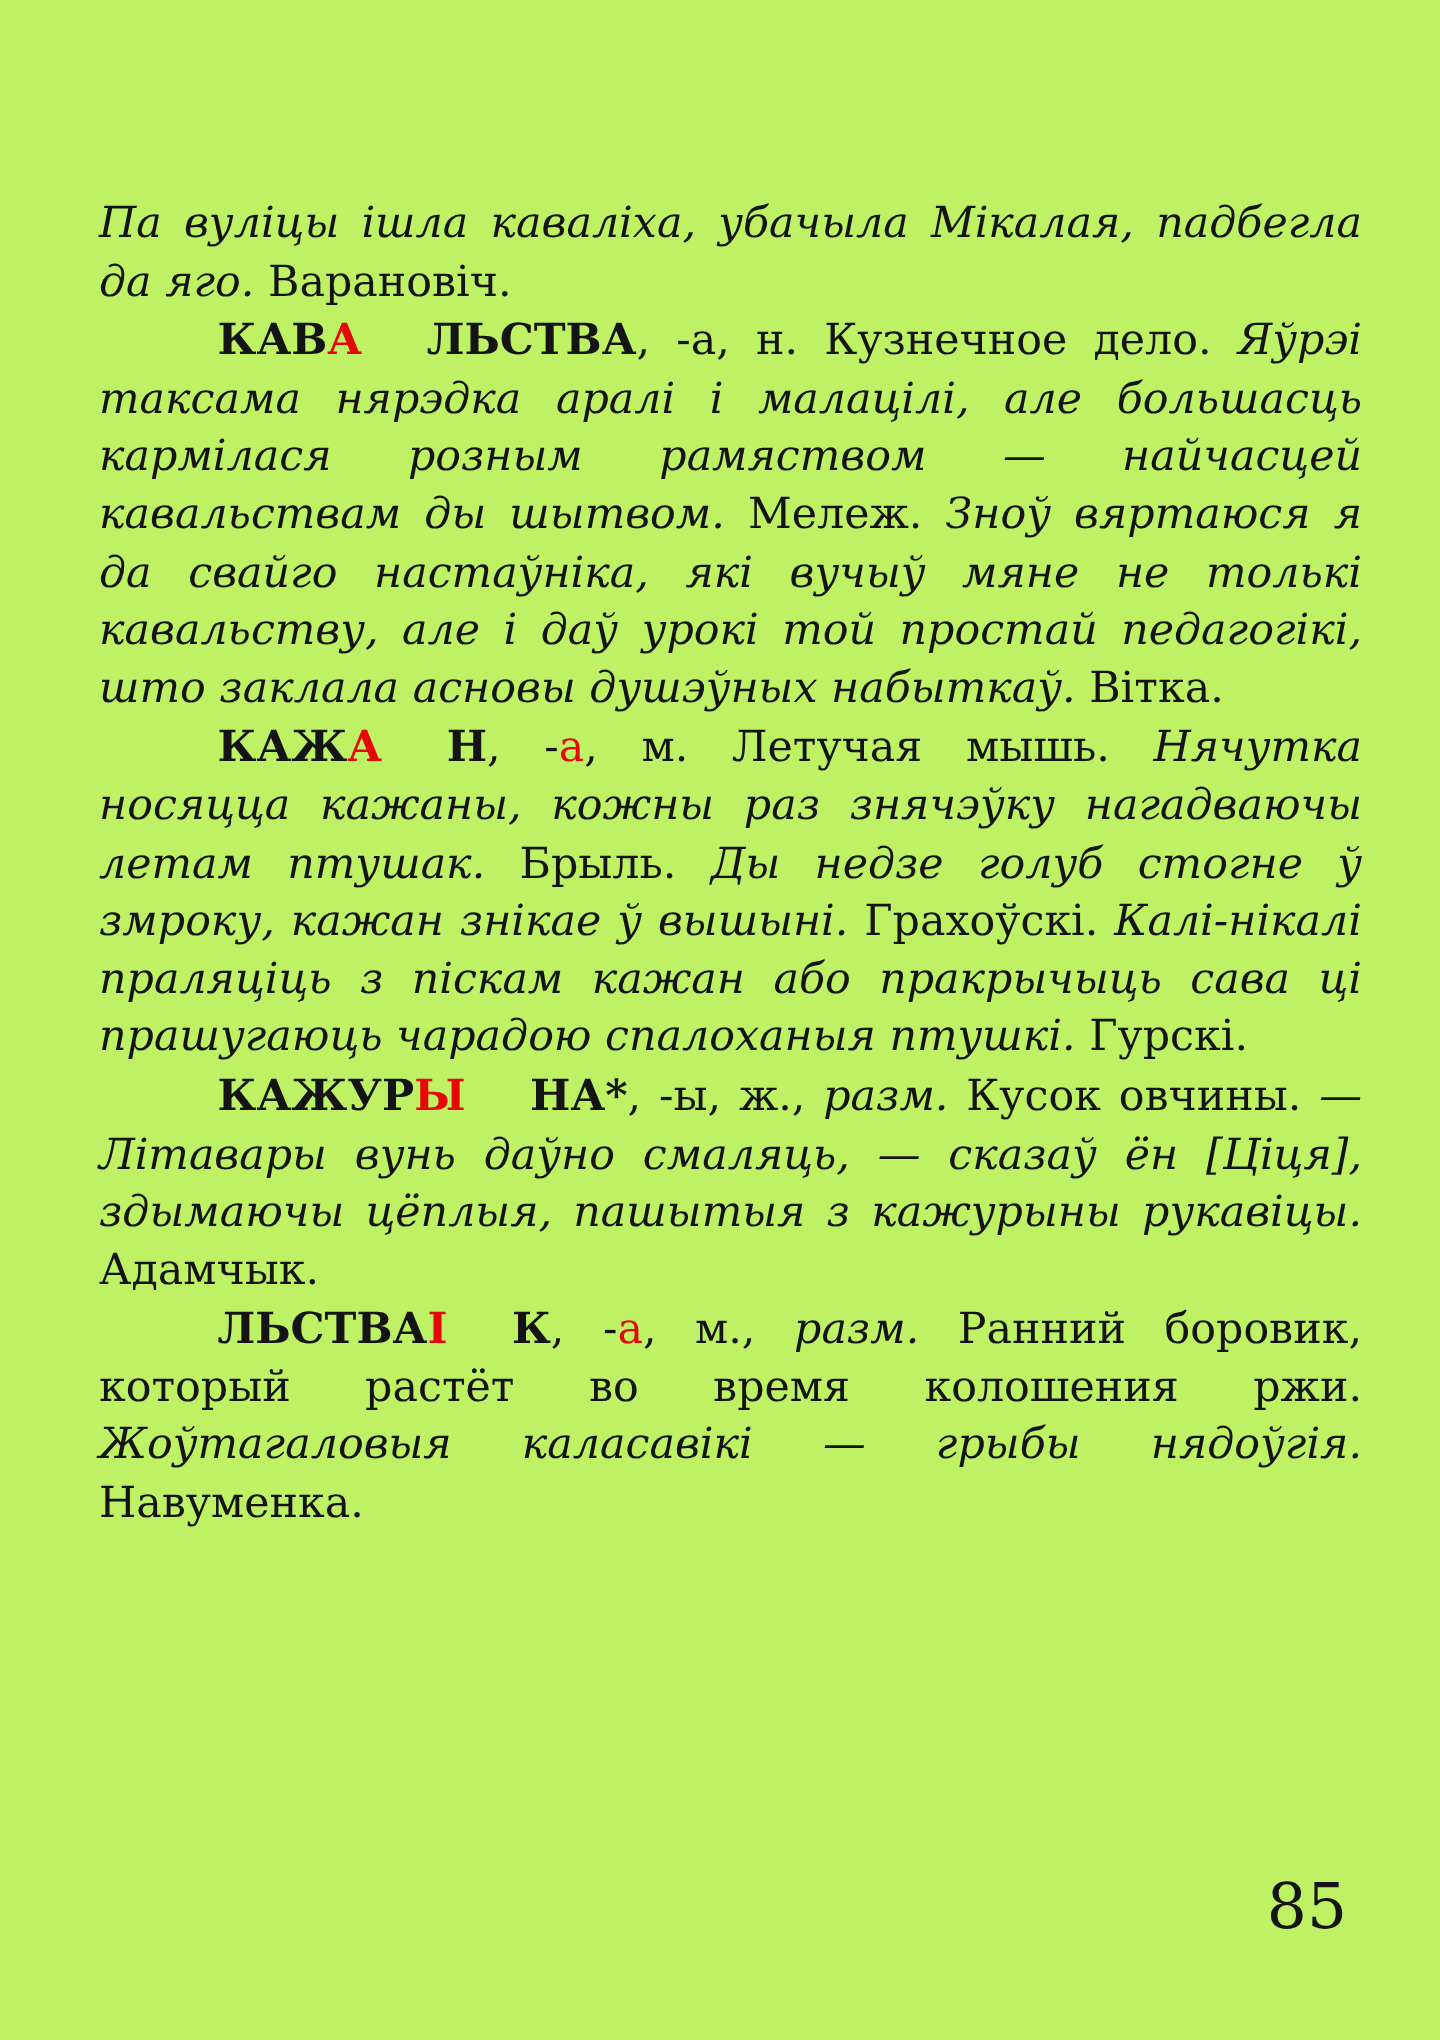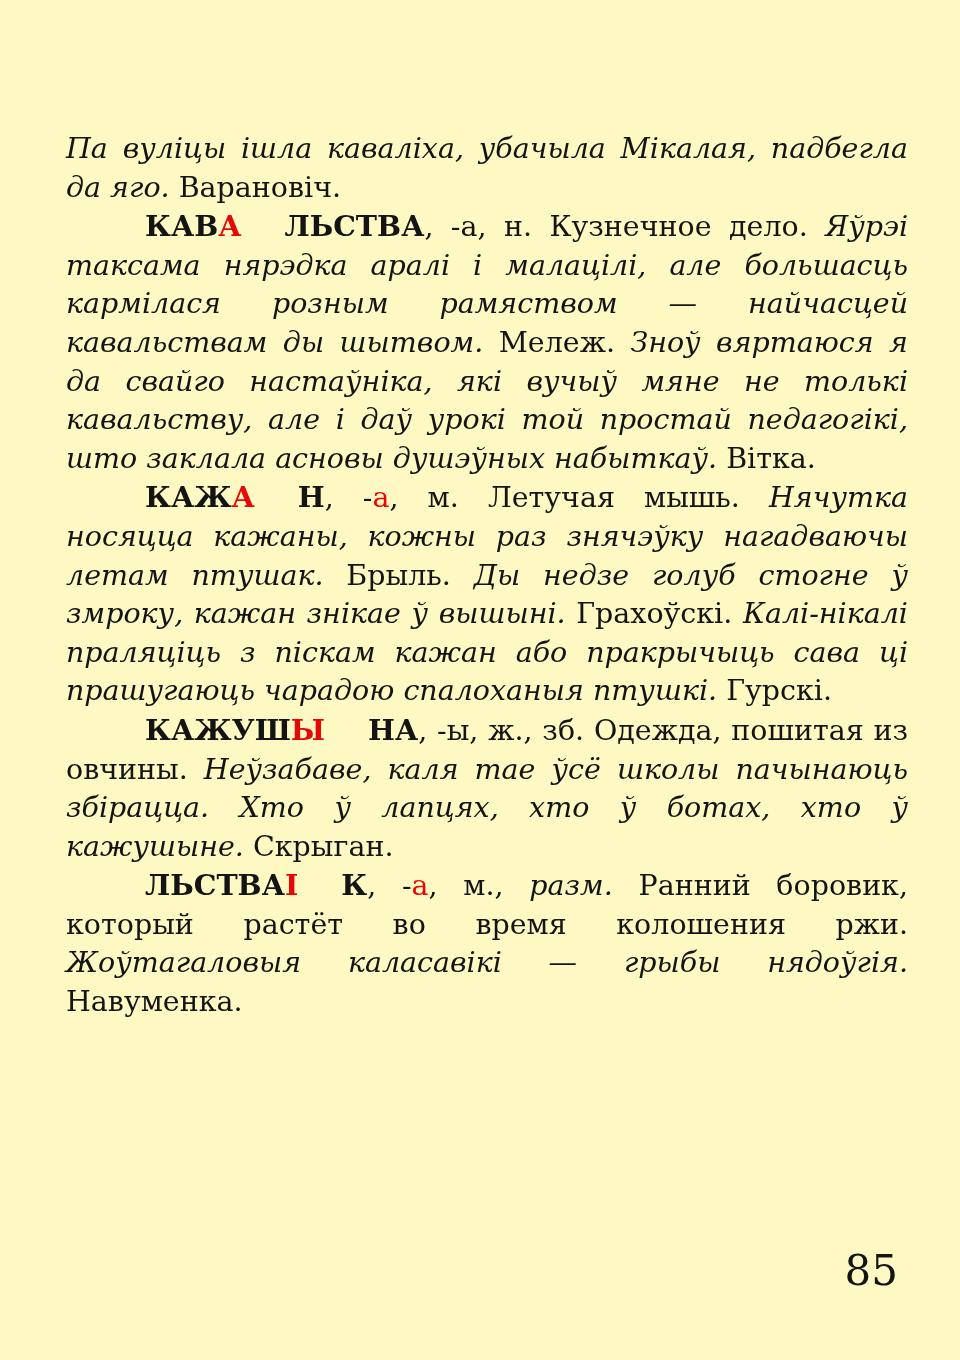--- a/index.html
+++ b/index.html
@@ -4,21 +4,21 @@
 <style>
   html, body {
     margin: 0;
     padding: 0;
     background: #ffffff;
   }
   .page {
     position: relative;
     width: 960px;
     height: 1360px;
-    background: #fef9c3;
+    background: #bef264;
     overflow: hidden;
     font-family: "DejaVu Serif", serif;
     color: #141414;
   }
   .text-block {
     position: absolute;
     left: 66px;
     top: 130px;
     width: 842px;
     font-size: 28.5px;
@@ -46,17 +46,17 @@
   }
 </style>
 </head>
 <body>
 
 <div class="page">
   <div class="text-block">
       <p class="para"><span class="seg-i">Па вуліцы ішла каваліха, убачыла Мікалая, падбегла да яго.</span><span> Варановіч.</span></p>
       <p class="para indent"><span class="seg-b">КАВ</span><span class="seg-br">А</span><span class="seg-b">ЛЬСТВА</span><span>, -а, н. Кузнечное дело. </span><span class="seg-i">Яўрэі таксама нярэдка аралі і малацілі, але большасць кармілася розным рамяством — найчасцей кавальствам ды шытвом.</span><span> Мележ. </span><span class="seg-i">Зноў вяртаюся я да свайго настаўніка, які вучыў мяне не толькі кавальству, але і даў урокі той простай педагогікі, што заклала асновы душэўных набыткаў.</span><span> Вітка.</span></p>
       <p class="para indent"><span class="seg-b">КАЖ</span><span class="seg-br">А</span><span class="seg-b">Н</span><span>, -</span><span class="seg-red">а</span><span>, м. Летучая мышь. </span><span class="seg-i">Нячутка носяцца кажаны, кожны раз знячэўку нагадваючы летам птушак.</span><span> Брыль. </span><span class="seg-i">Ды недзе голуб стогне ў змроку, кажан знікае ў вышыні.</span><span> Грахоўскі. </span><span class="seg-i">Калі-нікалі праляціць з піскам кажан або пракрычыць сава ці прашугаюць чарадою спалоханыя птушкі.</span><span> Гурскі.</span></p>
-      <p class="para indent"><span class="seg-b">КАЖУШ</span><span class="seg-br">Ы</span><span class="seg-b">НА</span><span>, -ы, ж., зб. Одежда, пошитая из овчины. </span><span class="seg-i">Неўзабаве, каля тае ўсё школы пачынаюць збірацца. Хто ў лапцях, хто ў ботах, хто ў кажушыне.</span><span> Скрыган.</span></p>
+      <p class="para indent"><span class="seg-b">КАЖУР</span><span class="seg-br">Ы</span><span class="seg-b">НА*</span><span>, -ы, ж., </span><span class="seg-i">разм.</span><span> Кусок овчины. </span><span class="seg-i">— Літавары вунь даўно смаляць, — сказаў ён [Ціця], здымаючы цёплыя, пашытыя з кажурыны рукавіцы.</span><span> Адамчык.</span></p>
       <p class="para indent"><span class="seg-b">ЛЬСТВА</span><span class="seg-br">І</span><span class="seg-b">К</span><span>, -</span><span class="seg-red">а</span><span>, м., </span><span class="seg-i">разм.</span><span> Ранний боровик, который растёт во время колошения ржи. </span><span class="seg-i">Жоўтагаловыя каласавікі — грыбы нядоўгія.</span><span> Навуменка.</span></p>
     </div>
   <div class="page-number">85</div>
 </div>
 
 </body></html>

